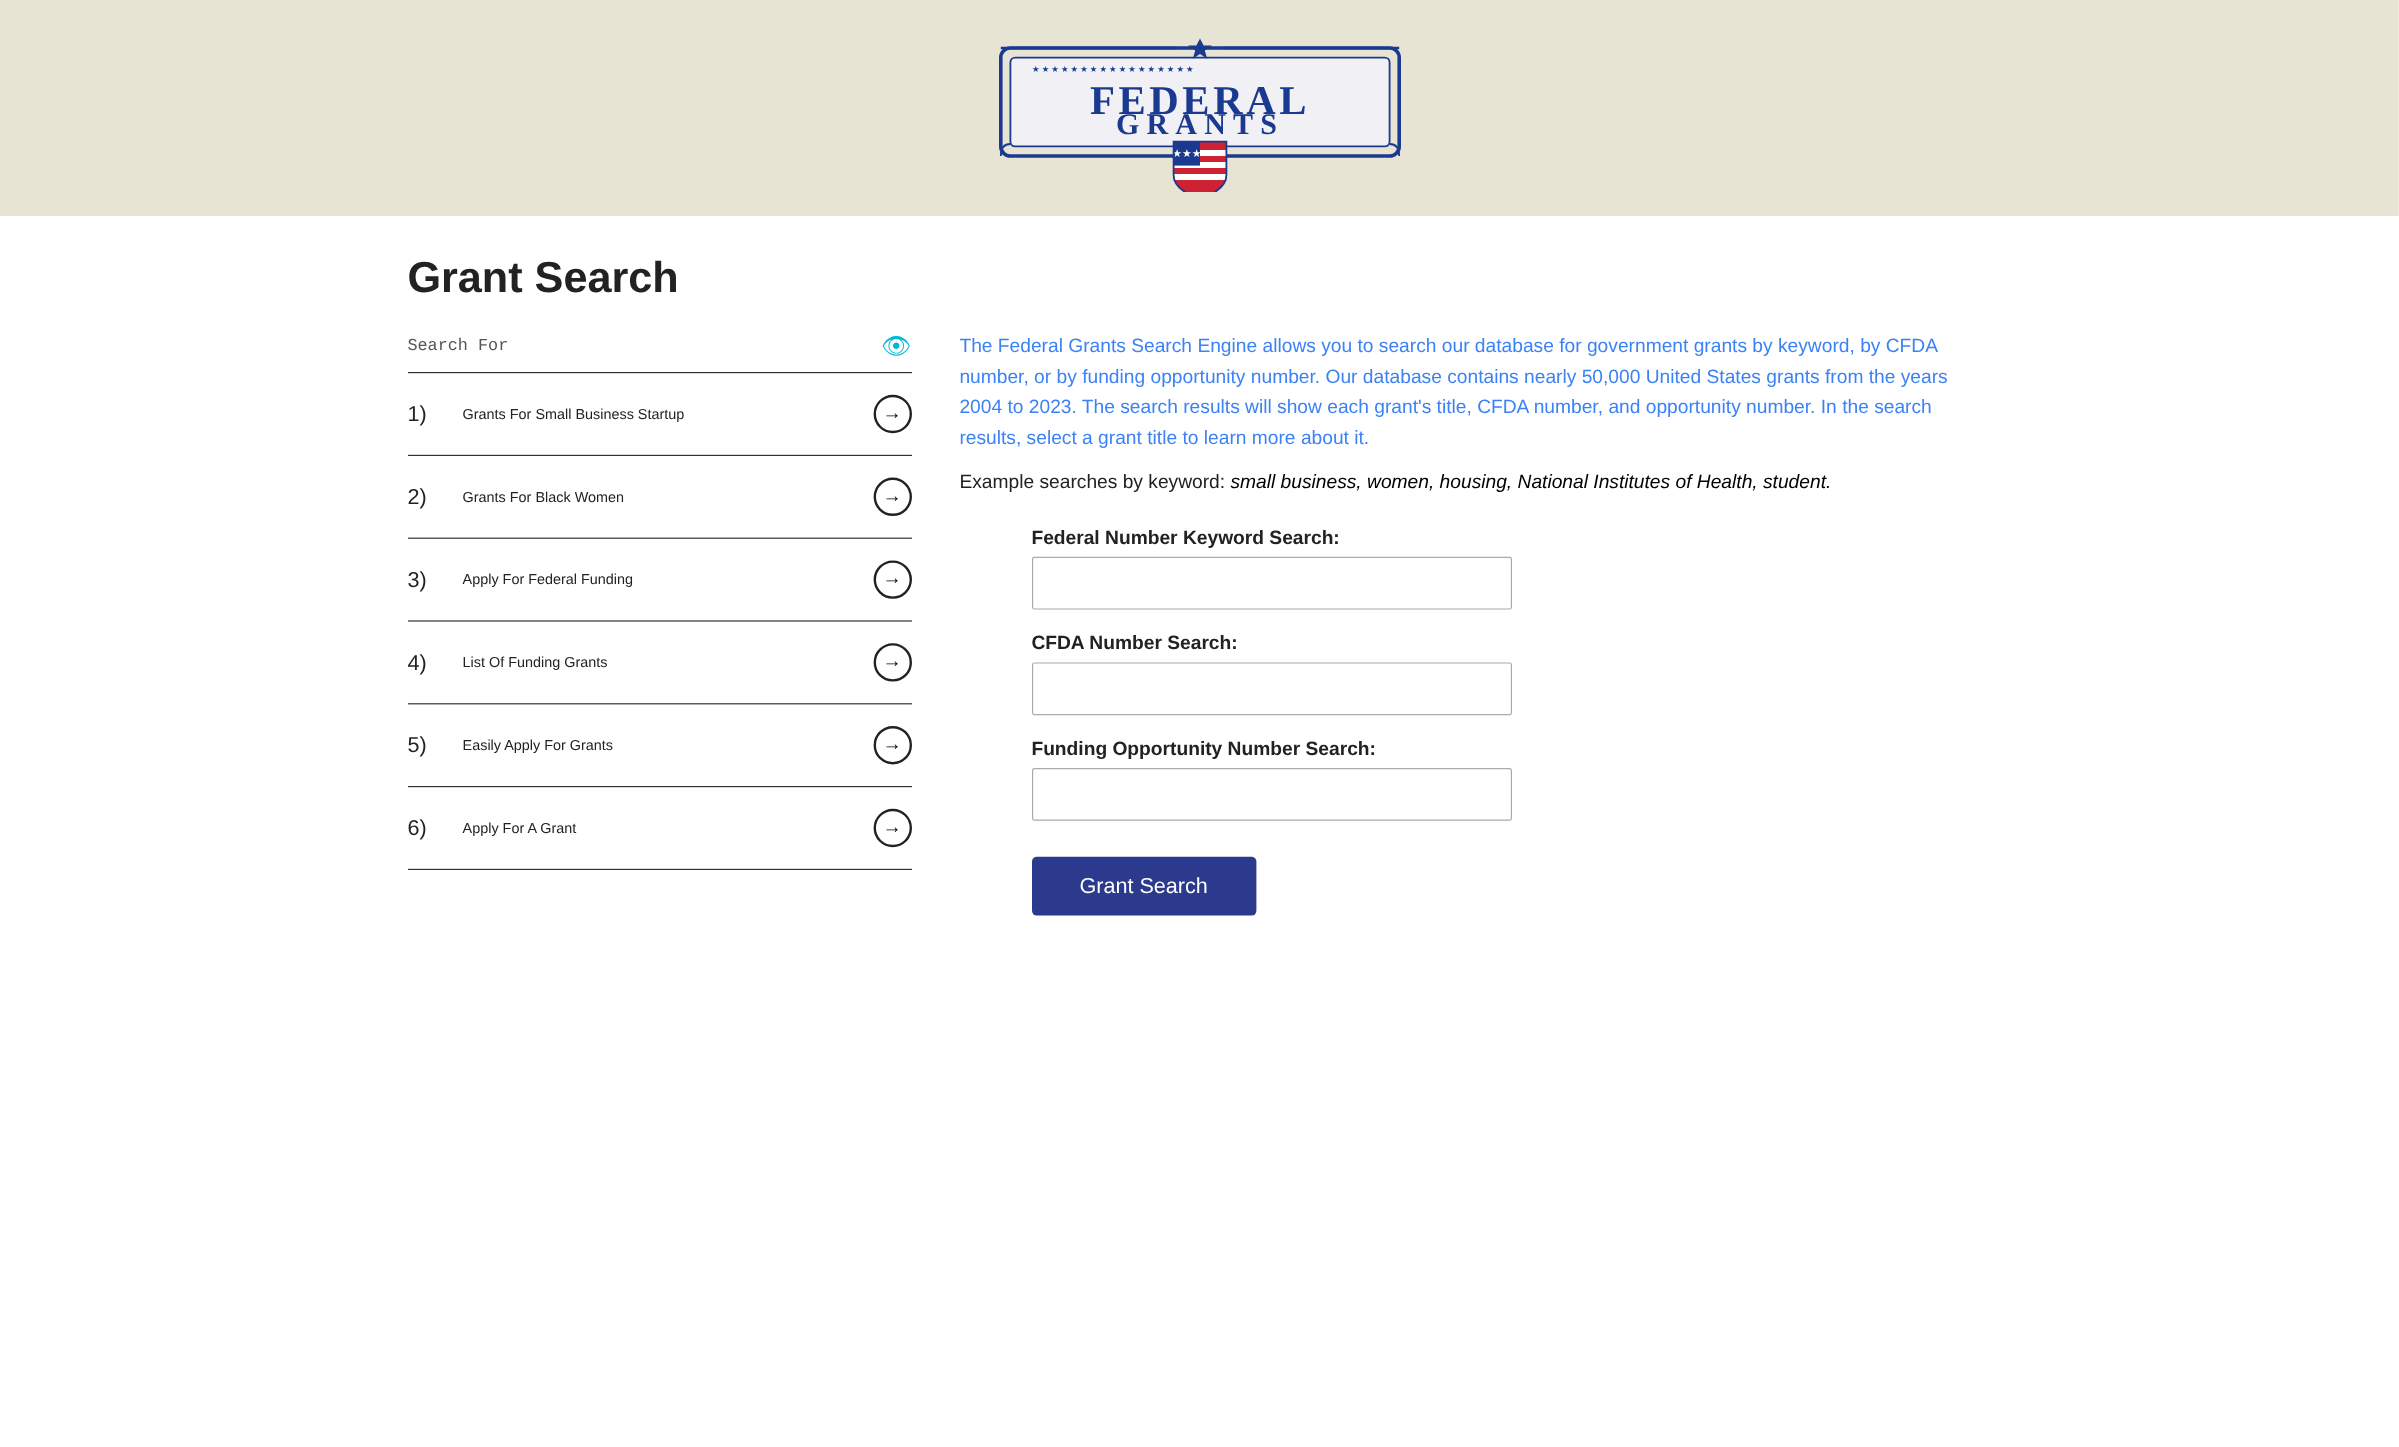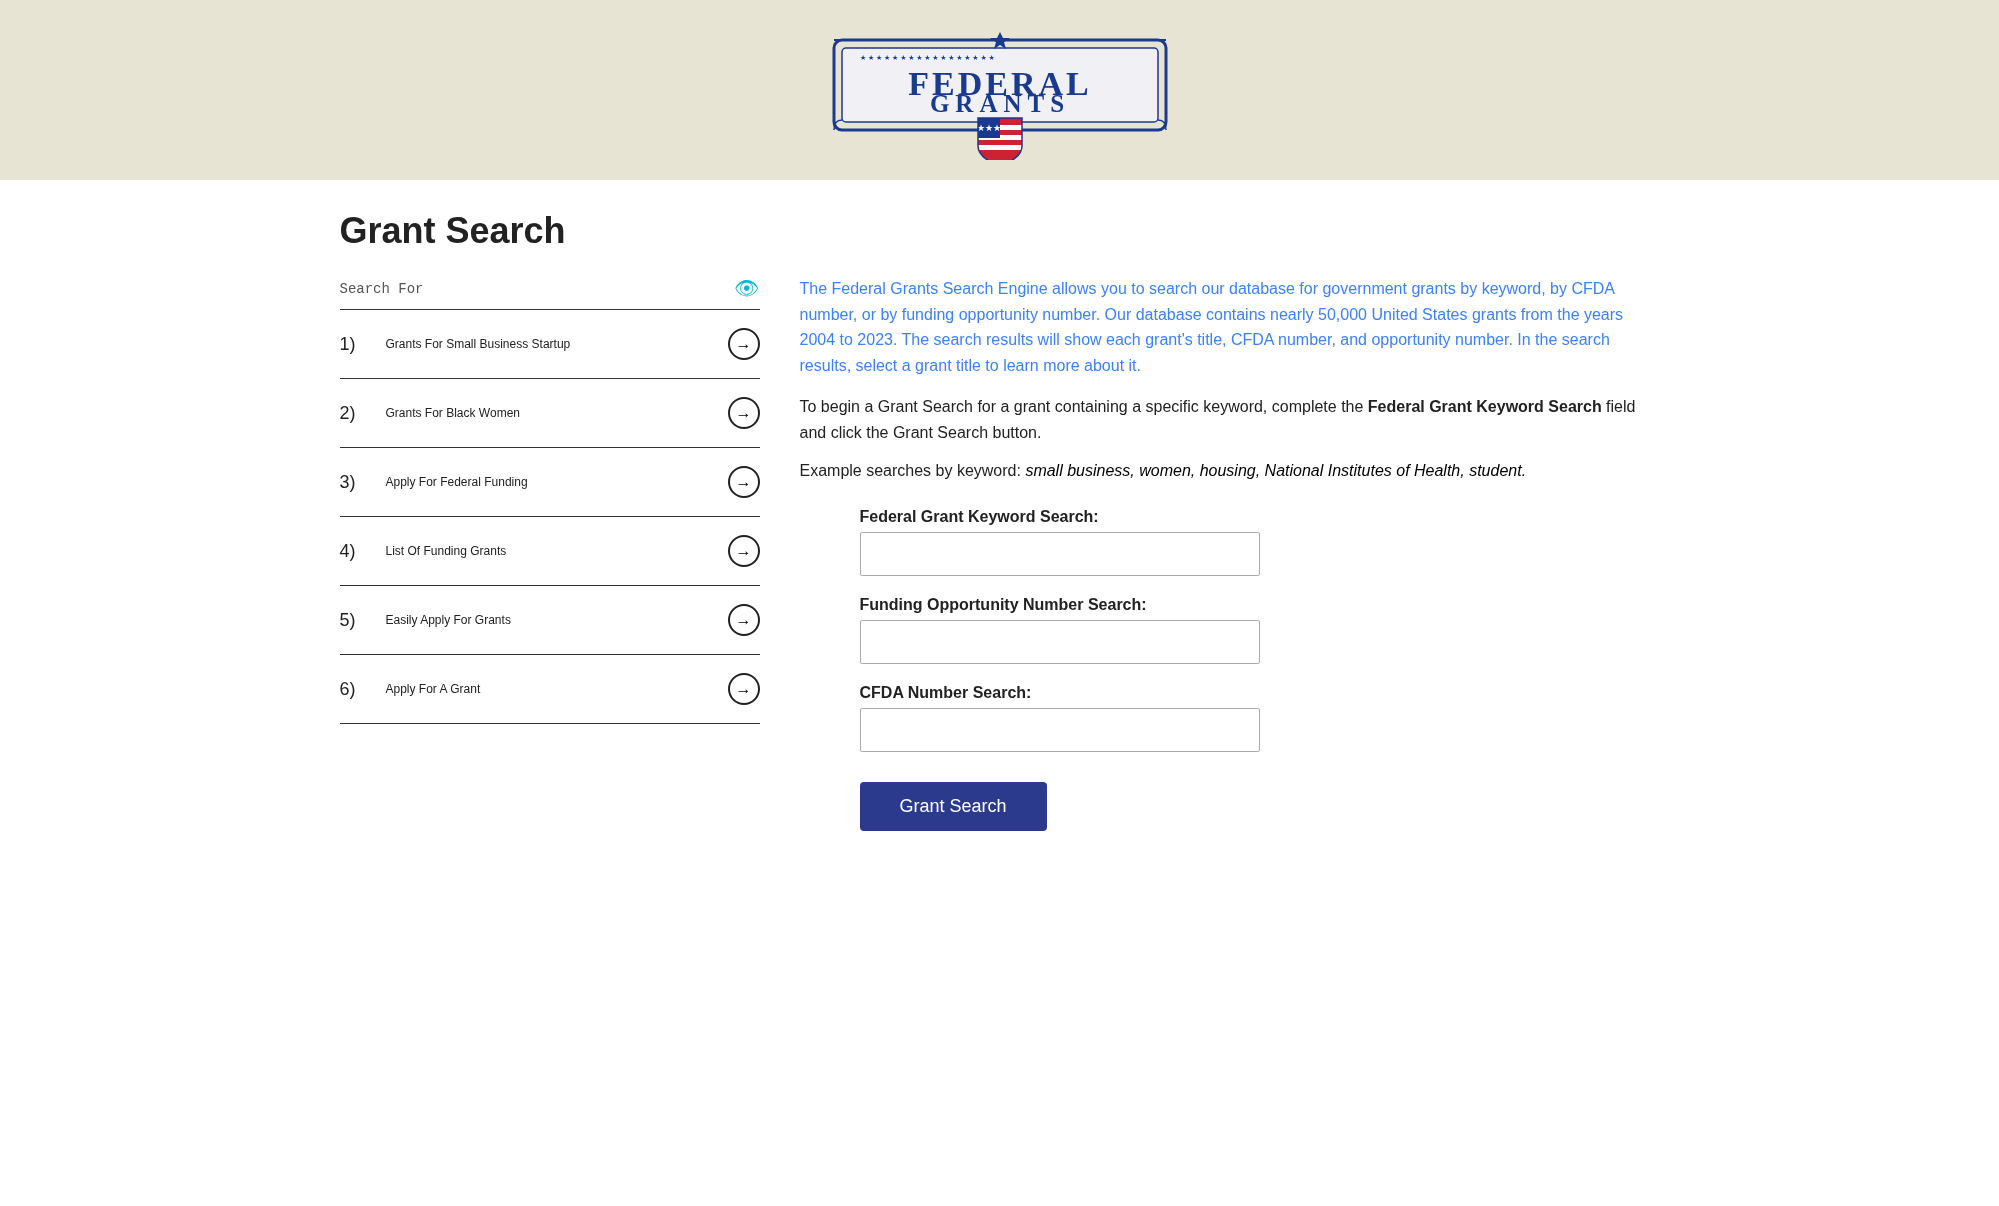--- a/index.html
+++ b/index.html
@@ -258,38 +258,35 @@
             <span class="list-num">6)</span>
             <span class="list-text">Apply For A Grant</span>
           </div>
           <button class="arrow-btn">→</button>
         </li>
       </ul>
     </div>
 
     <div class="right-col">
       <p class="description">The Federal Grants Search Engine allows you to search our database for government grants by keyword, by CFDA number, or by funding opportunity number. Our database contains nearly 50,000 United States grants from the years 2004 to 2023. The search results will show each grant's title, CFDA number, and opportunity number. In the search results, select a grant title to learn more about it.</p>
-      <p class="description-2">
-        <span>To begin a Grant Search for a grant containing a specific keyword, complete the </span><strong>Federal Grant Keyword Search</strong><span> field and click the Grant Search button.</span>
-      </p>
       <p class="examples-line">
         <span>Example searches by keyword: </span><span class="example-keywords">small business, women, housing, National Institutes of Health, student.</span>
       </p>
 
       <div class="form-area">
         <div class="form-group">
-          <label class="form-label">Federal Grant Keyword Search:</label>
+          <label class="form-label">Federal Number Keyword Search:</label>
+          <input class="form-input" type="text" placeholder="" style="">
+        </div>
+        <div class="form-group">
+          <label class="form-label">CFDA Number Search:</label>
           <input class="form-input" type="text" placeholder="" style="">
         </div>
         <div class="form-group">
           <label class="form-label">Funding Opportunity Number Search:</label>
           <input class="form-input" type="text" placeholder="" style="">
         </div>
-        <div class="form-group">
-          <label class="form-label">CFDA Number Search:</label>
-          <input class="form-input" type="text" placeholder="" style="">
-        </div>
         <button class="search-btn">Grant Search</button>
       </div>
     </div>
 
   </div>
 </div>
 
 </body></html>

